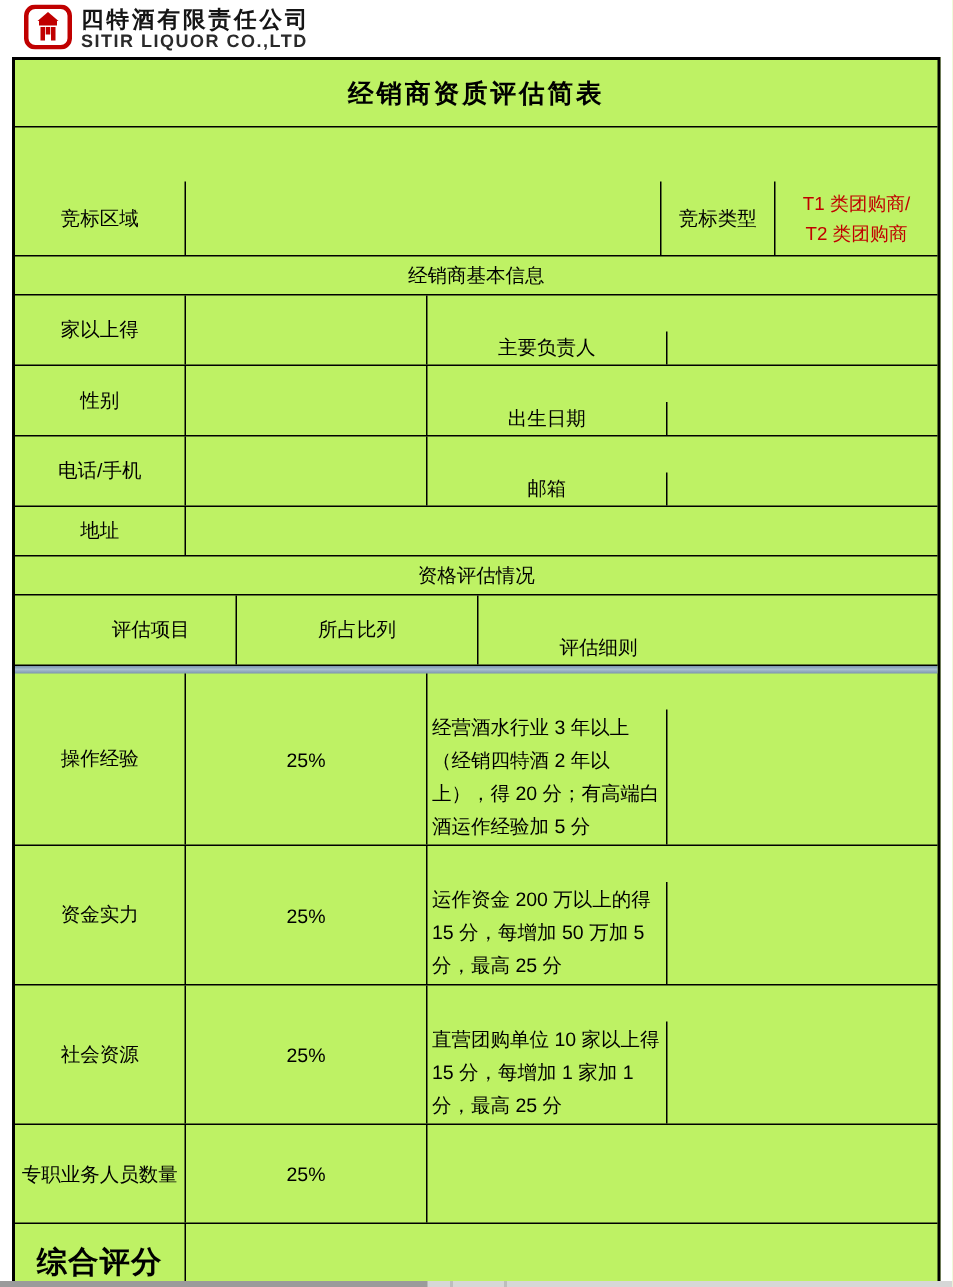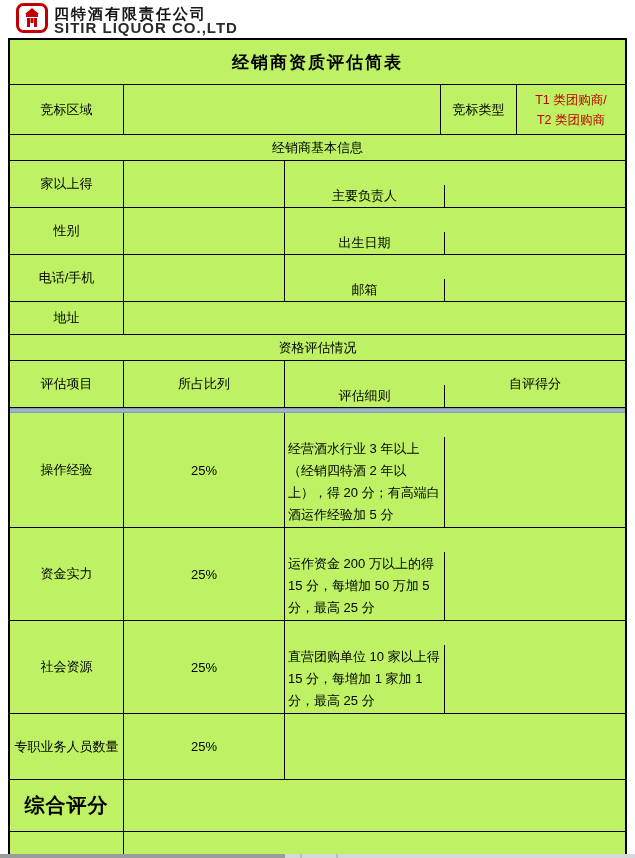--- a/index.html
+++ b/index.html
@@ -5,41 +5,41 @@
   * { margin:0; padding:0; box-sizing:border-box; }
   html,body { background:#fff; }
   body {
     width:635px; height:858px; position:relative; overflow:hidden;
     font-family:"Liberation Sans","DejaVu Sans",sans-serif; color:#000;
   }
   
   .logo { position:absolute; left:16px; top:3px; display:flex; align-items:flex-end; gap:6px; }
   .emblem { width:32px; height:30px; flex:0 0 auto; }
   .logo-text .cn { font-size:15px; font-weight:bold; color:#151515; letter-spacing:2px; line-height:17px; }
-  .logo-text .en { font-size:15px; font-weight:bold; color:#2a2a2a; letter-spacing:1px; line-height:11px; }
+  .logo-text .en { font-size:12px; font-weight:bold; color:#2a2a2a; letter-spacing:1px; line-height:11px; }
   
   .sheet { position:absolute; left:8px; top:38px; width:619px; border:2px solid #000; background:#bef264; }
   .row { display:flex; border-bottom:1px solid #000; align-items:stretch; }
   .row:last-child { border-bottom:none; }
   .cell { border-right:1px solid #000; display:flex; align-items:center; justify-content:center;
           text-align:center; font-size:13px; padding:2px 4px; }
   .cell:last-child { border-right:none; }
   .c1 { width:114px; flex:0 0 114px; }
   .c2 { width:161px; flex:0 0 161px; }
   .c3 { width:160px; flex:0 0 160px;margin-top:24px; }
   .c4 { flex:1 1 auto; }
   .grow { flex:1 1 auto; }
   .title-row { min-height:45px; align-items:center; justify-content:center; display:flex; }
   .title-row .t { font-size:17px; font-weight:bold; letter-spacing:2px; }
-  .bid-row { min-height:50px; }
+  .bid-row { min-height:50px;margin-top:36px; }
   .bid-type { width:76px; flex:0 0 76px; }
   .bid-type-val { width:108px; flex:0 0 108px; color:#c00000; font-size:12.5px; line-height:20px; }
   .sec-row { min-height:26px; display:flex; align-items:center; justify-content:center; font-size:13px; }
   .info-row { min-height:33px; }
-  .hdr-row { min-height:31px; }
+  .hdr-row { min-height:31px;padding-left:34px; }
   .accent { height:5px; background:linear-gradient(#7c96ae, #a9bfd0 45%, #7c96ae); border-bottom:none; }
   .r-exp { min-height:89px; }
   .r-fund { min-height:76px; }
   .r-soc { min-height:66px; }
   .r-staff { min-height:66px; }
   .criteria { justify-content:flex-start; text-align:left; align-items:center;
               font-size:13px; line-height:22px; padding:1px 3px; }
   .r-total { min-height:52px; }
   .r-confirm { min-height:136px; }
   .big-label { font-weight:bold; font-size:20px; font-family:"Liberation Serif","DejaVu Serif",serif; letter-spacing:1px; }
@@ -111,21 +111,20 @@
     <div class="cell c1">地址</div>
     <div class="cell grow"></div>
   </div>
 
   <div class="row sec-row">资格评估情况</div>
 
   <div class="row hdr-row">
     <div class="cell c1">评估项目</div>
     <div class="cell c2">所占比列</div>
     <div class="cell c3">评估细则</div>
-    <div class="cell c4">自评得分</div>
   </div>
 
   <div class="row accent"></div>
 
   <div class="row r-exp">
     <div class="cell c1">操作经验</div>
     <div class="cell c2">25%</div>
     <div class="cell c3 criteria">经营酒水行业 3 年以上（经销四特酒 2 年以上），得 20 分；有高端白酒运作经验加 5 分</div>
     <div class="cell c4"></div>
   </div>

